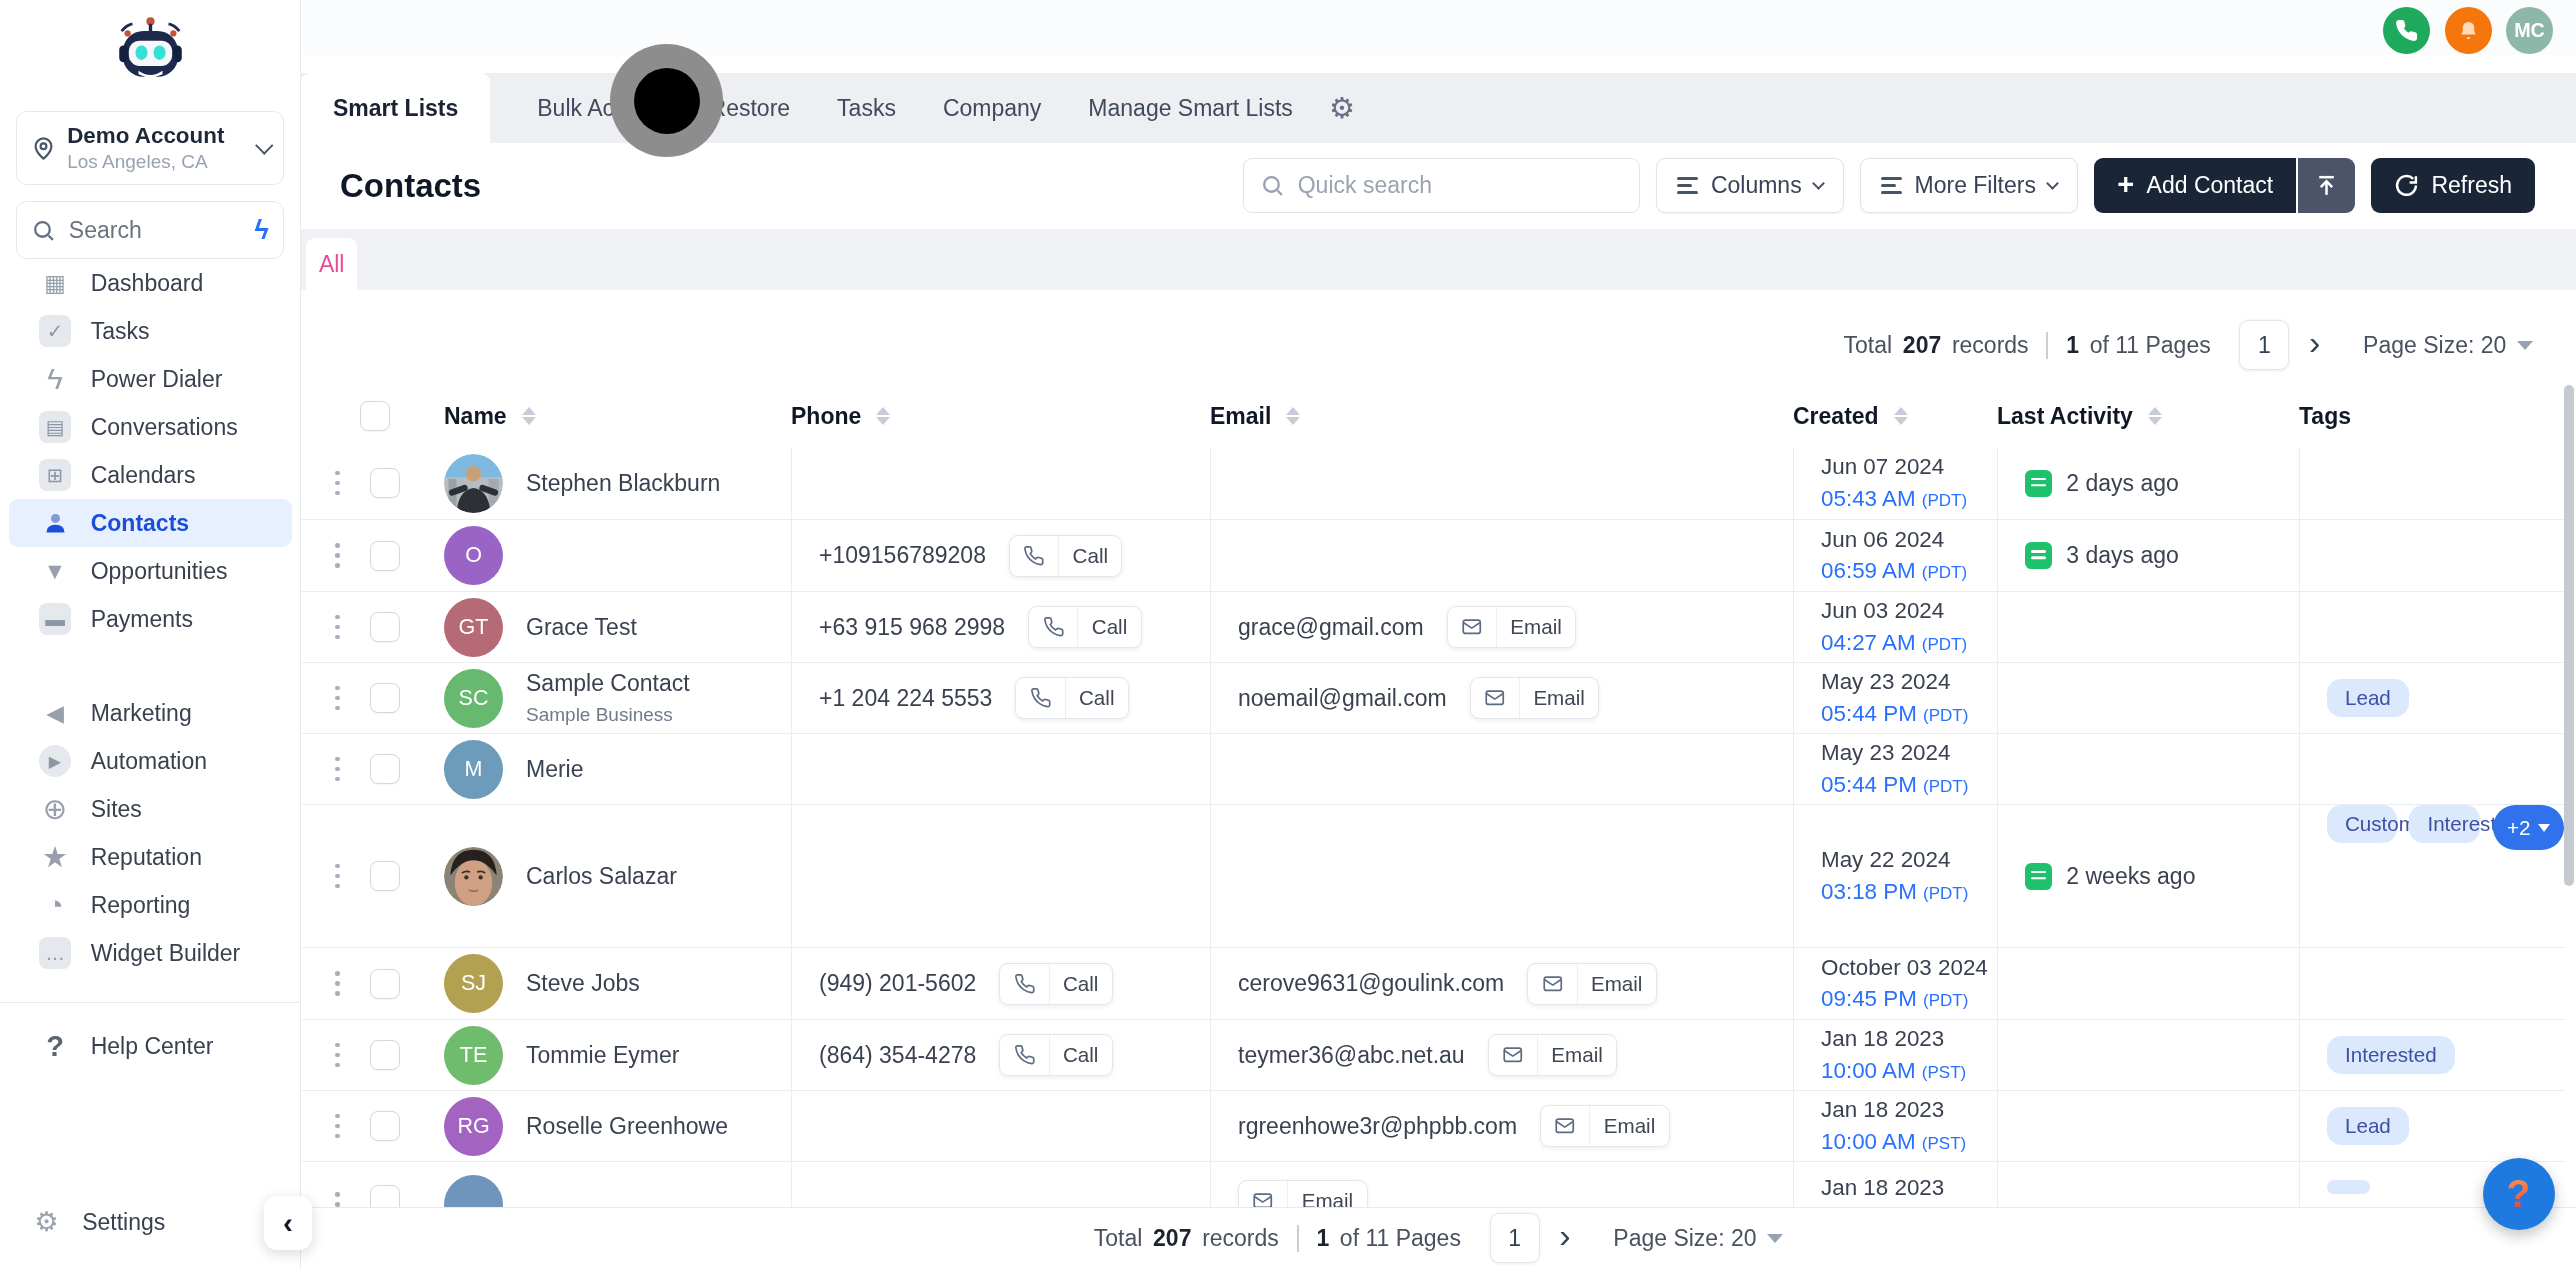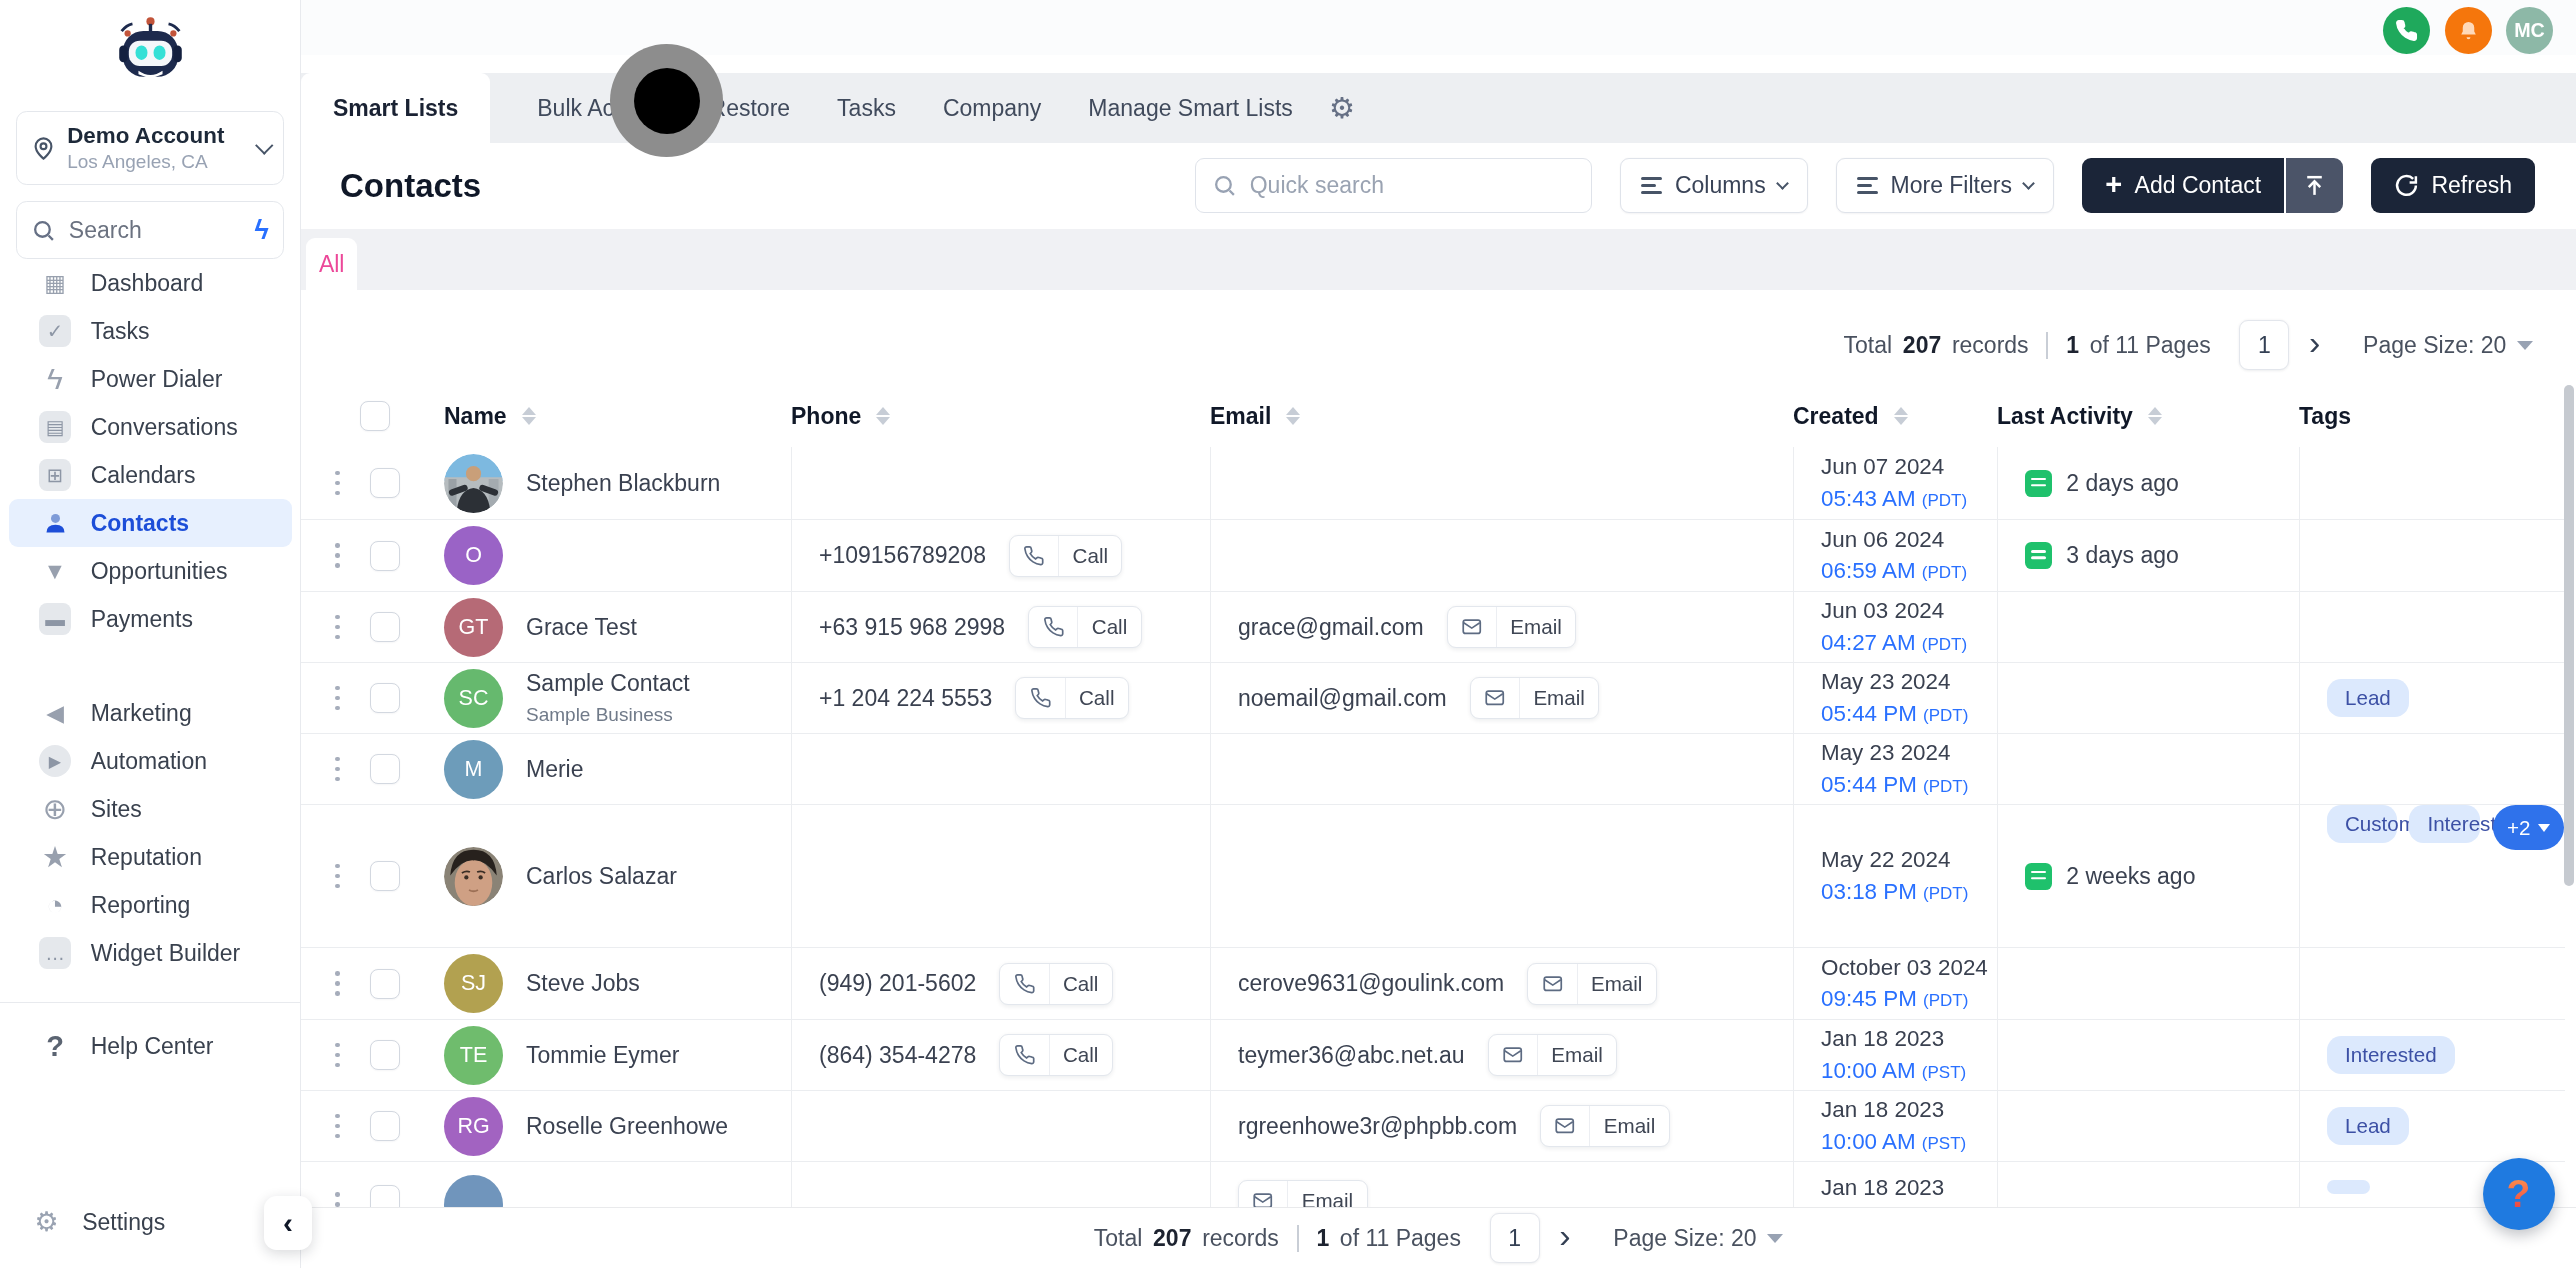--- a/index.html
+++ b/index.html
@@ -57,21 +57,21 @@
   .tabx { font-size:23px; color:#404a5c; margin-left:47px; cursor:pointer; }
   .tab-gear { margin-left:36px; font-size:29px; color:#667085; cursor:pointer; }
 
   .rec-outer { position:absolute; left:309px; top:44px; width:113px; height:113px; border-radius:50%;
     background:#8d8d8d; z-index:30; display:flex; align-items:center; justify-content:center; }
   .rec-inner { width:66px; height:66px; border-radius:50%; background:#000; }
 
   .pagehead { position:absolute; left:0; top:143px; right:0; height:86px; background:#fff;
     display:flex; align-items:center; }
   .page-title { font-size:33px; font-weight:bold; color:#101828; margin-left:39px; }
-  .head-controls { position:absolute; right:41px; top:15px; display:flex; gap:28px; align-items:center; }
+  .head-controls { position:absolute; right:41px; top:15px; display:flex; gap:16px; align-items:center; }
   .qsearch { width:397px; height:55px; border:0.9px solid #dfe3ea; border-radius:9px; background:#fff;
     display:flex; align-items:center; padding:0 16px; }
   .qsearch input { border:none; outline:none; font-size:23px; color:#344054; margin-left:12.5px; width:304px;
     font-family:inherit; background:transparent; }
   .qsearch input::placeholder { color:#9aa3b2; }
   .wbtn { height:55px; border:0.9px solid #dfe3ea; border-radius:9px; background:#fff; display:flex;
     align-items:center; padding:0 19.7px; gap:12.5px; font-size:23px; color:#394357; cursor:pointer;
     box-shadow:0 0.9px 1.8px rgba(16,24,40,.05); }
   .lines { display:flex; flex-direction:column; gap:4.5px; }
   .lines i { display:block; height:2.7px; background:#475467; border-radius:1.8px; }

